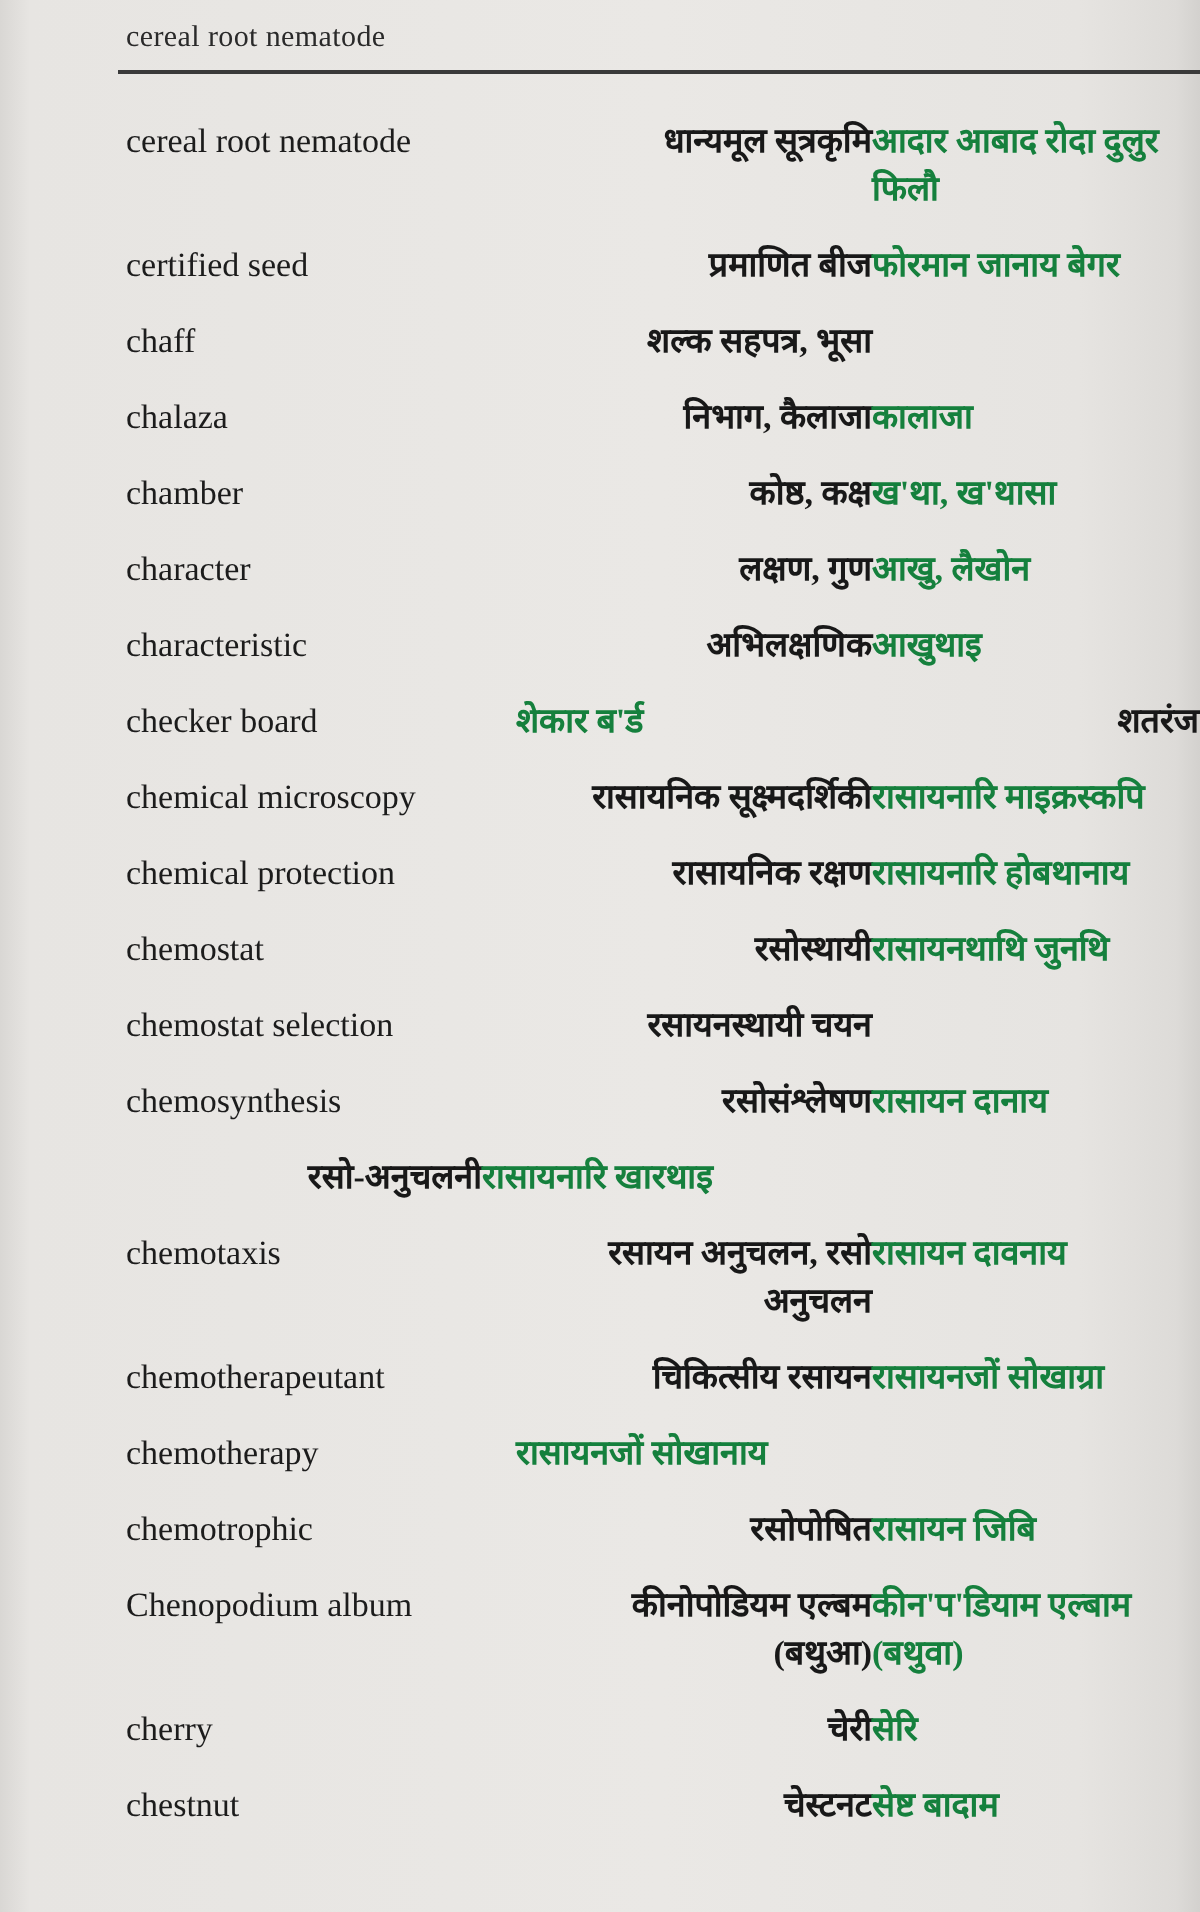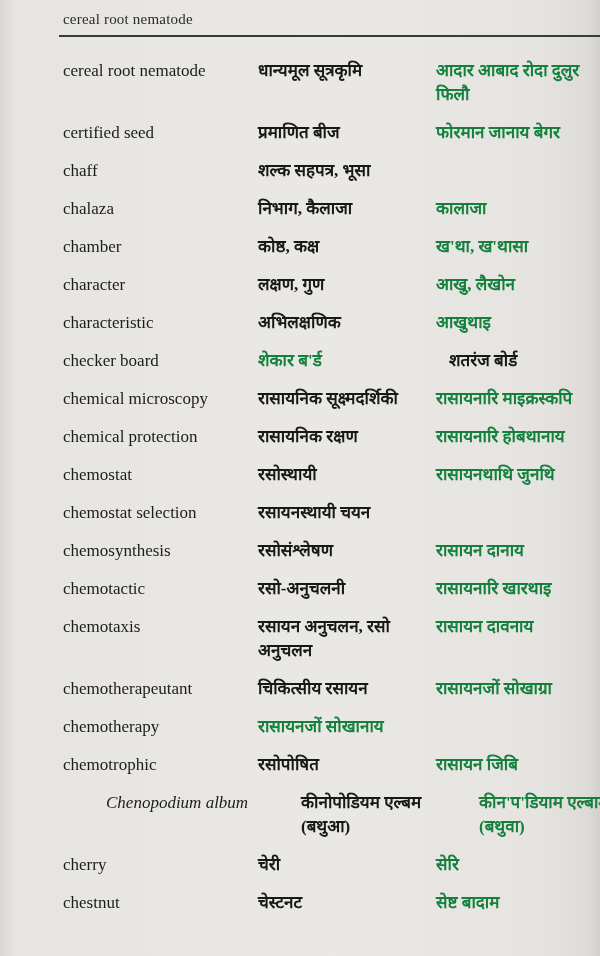--- a/index.html
+++ b/index.html
@@ -42,30 +42,29 @@
   .col {
     font-size: 17px;
     line-height: 24px;
   }
   .col.en {
     width: 195px;
     flex: 0 0 195px;
     color: #1c1c1c;
   }
   .col.en.italic {
-    font-style: italic;
-    margin-left: 43px;
   }
   .col.hi {
     width: 178px;
     flex: 0 0 178px;
     font-weight: 600;
     white-space: pre;
     font-family: "Liberation Serif", "DejaVu Sans", serif;
     color: #181818;
+    text-align: right;
   }
   .col.bo {
     flex: 1 1 auto;
     font-weight: 600;
     white-space: pre;
     font-family: "Liberation Serif", "DejaVu Sans", serif;
     color: #15803d;
   }
 </style>
 </head>
@@ -146,21 +145,20 @@
     <div class="col hi">रसायनस्थायी चयन</div>
   </div>
 
   <div class="row">
     <div class="col en">chemosynthesis</div>
     <div class="col hi">रसोसंश्लेषण</div>
     <div class="col bo">रासायन दानाय</div>
   </div>
 
   <div class="row">
-    <div class="col en">chemotactic</div>
     <div class="col hi">रसो-अनुचलनी</div>
     <div class="col bo">रासायनारि खारथाइ</div>
   </div>
 
   <div class="row">
     <div class="col en">chemotaxis</div>
     <div class="col hi">रसायन अनुचलन, रसो
 अनुचलन</div>
     <div class="col bo">रासायन दावनाय</div>
   </div>

